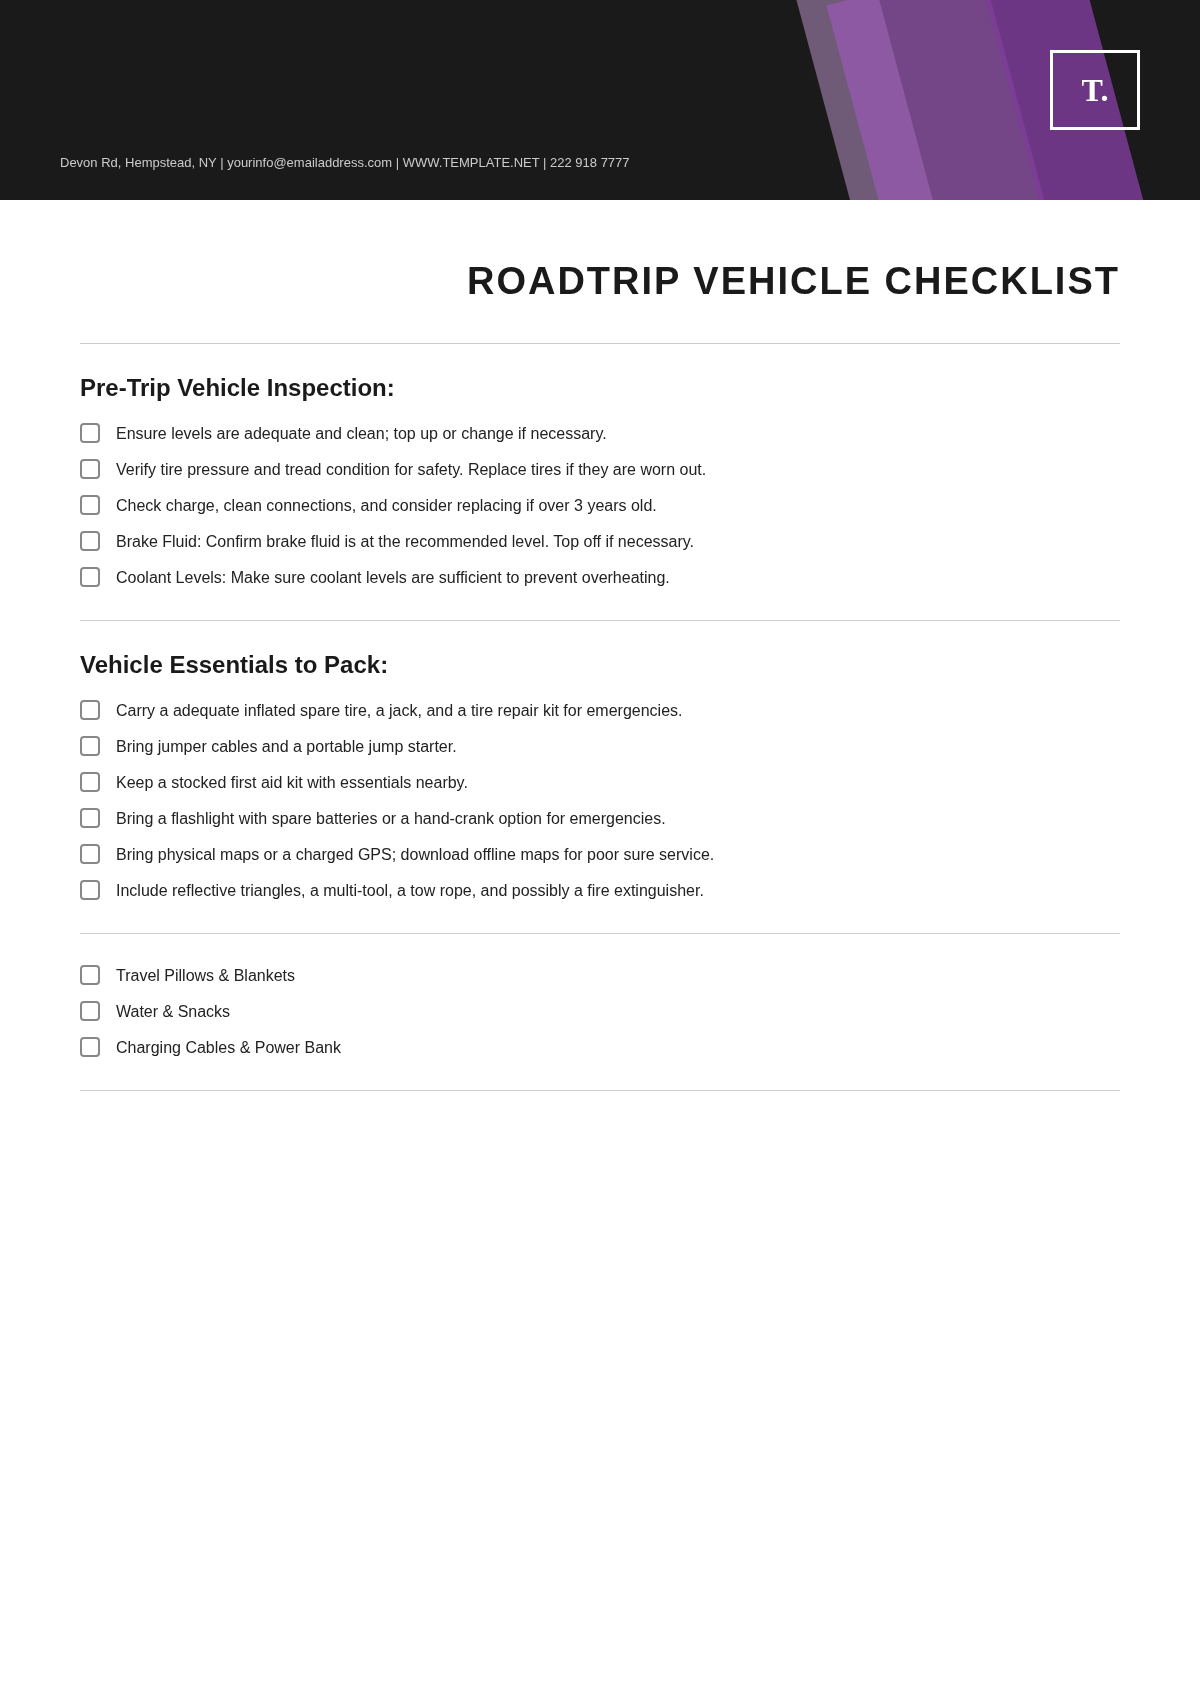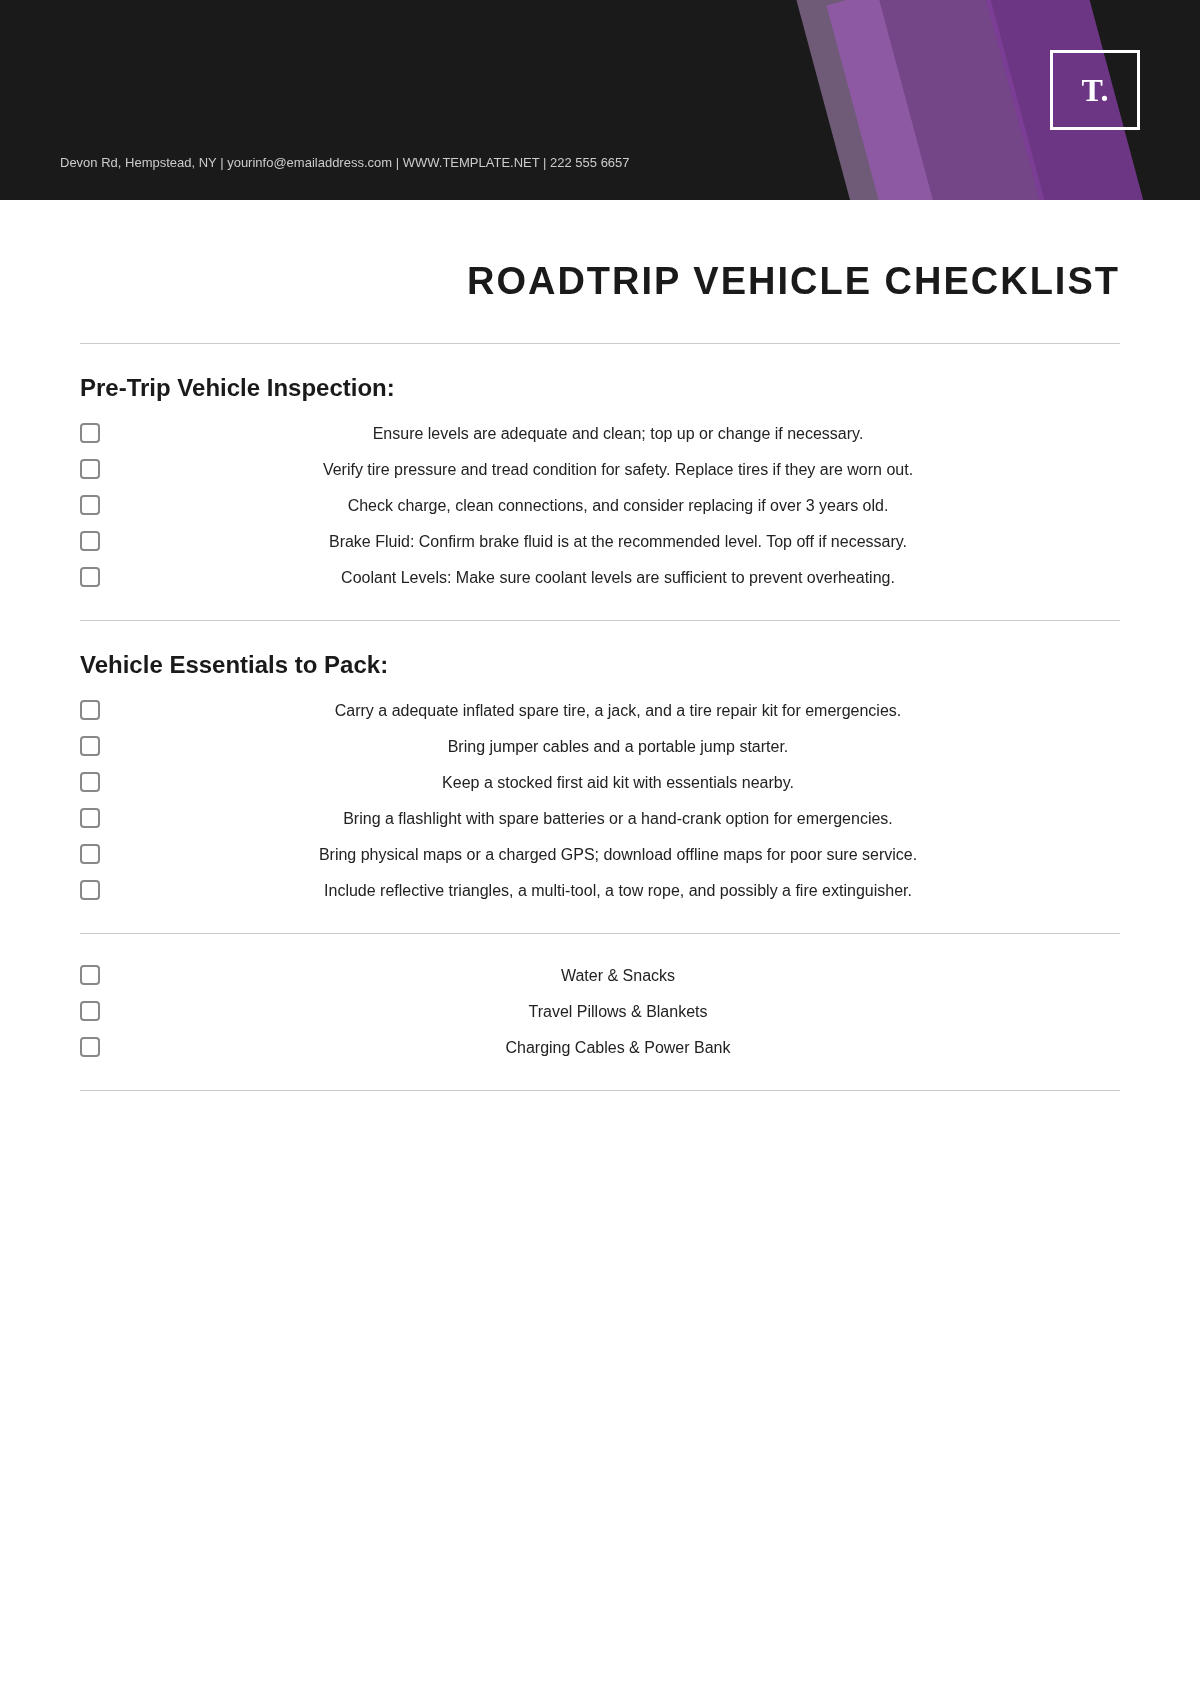--- a/index.html
+++ b/index.html
@@ -129,21 +129,20 @@
       margin-bottom: 10px;
     }
 
     .checklist-item {
       display: flex;
       align-items: flex-start;
       margin-bottom: 12px;
       font-size: 16px;
       color: #222222;
       line-height: 1.5;
-      text-align: center;
     }
 
     .checkbox {
       width: 20px;
       height: 20px;
       border: 2px solid #888888;
       border-radius: 4px;
       flex-shrink: 0;
       margin-right: 16px;
       margin-top: 1px;
@@ -156,21 +155,21 @@
   </style>
 </head>
 <body>
 
 <div class="header">
   <div class="stripe-3"></div>
   <div class="stripe-1"></div>
   <div class="stripe-2"></div>
 
   <div class="header-contact">
-    <span>Devon Rd, Hempstead, NY | yourinfo@emailaddress.com | WWW.TEMPLATE.NET | 222 555 6657</span>
+    <span>Devon Rd, Hempstead, NY | yourinfo@emailaddress.com | WWW.TEMPLATE.NET | 222 918 7777</span>
   </div>
 
   <div class="logo-box">
     <span class="logo-text">T.</span>
   </div>
 </div>
 
 <div class="main-content">
   <h1 class="page-title">ROADTRIP VEHICLE CHECKLIST</h1>
 
@@ -230,25 +229,25 @@
             <div class="checkbox"></div>
             <span class="item-text">Include reflective triangles, a multi-tool, a tow rope, and possibly a fire extinguisher.</span>
           </li>
         </ul>
         <hr class="divider">
       </div>
       <div class="section">
         <ul class="checklist">
           <li class="checklist-item">
             <div class="checkbox"></div>
+            <span class="item-text">Travel Pillows &amp; Blankets</span>
+          </li>
+          <li class="checklist-item">
+            <div class="checkbox"></div>
             <span class="item-text">Water &amp; Snacks</span>
-          </li>
-          <li class="checklist-item">
-            <div class="checkbox"></div>
-            <span class="item-text">Travel Pillows &amp; Blankets</span>
           </li>
           <li class="checklist-item">
             <div class="checkbox"></div>
             <span class="item-text">Charging Cables &amp; Power Bank</span>
           </li>
         </ul>
         <hr class="divider">
       </div>
     </div>
 </div>

